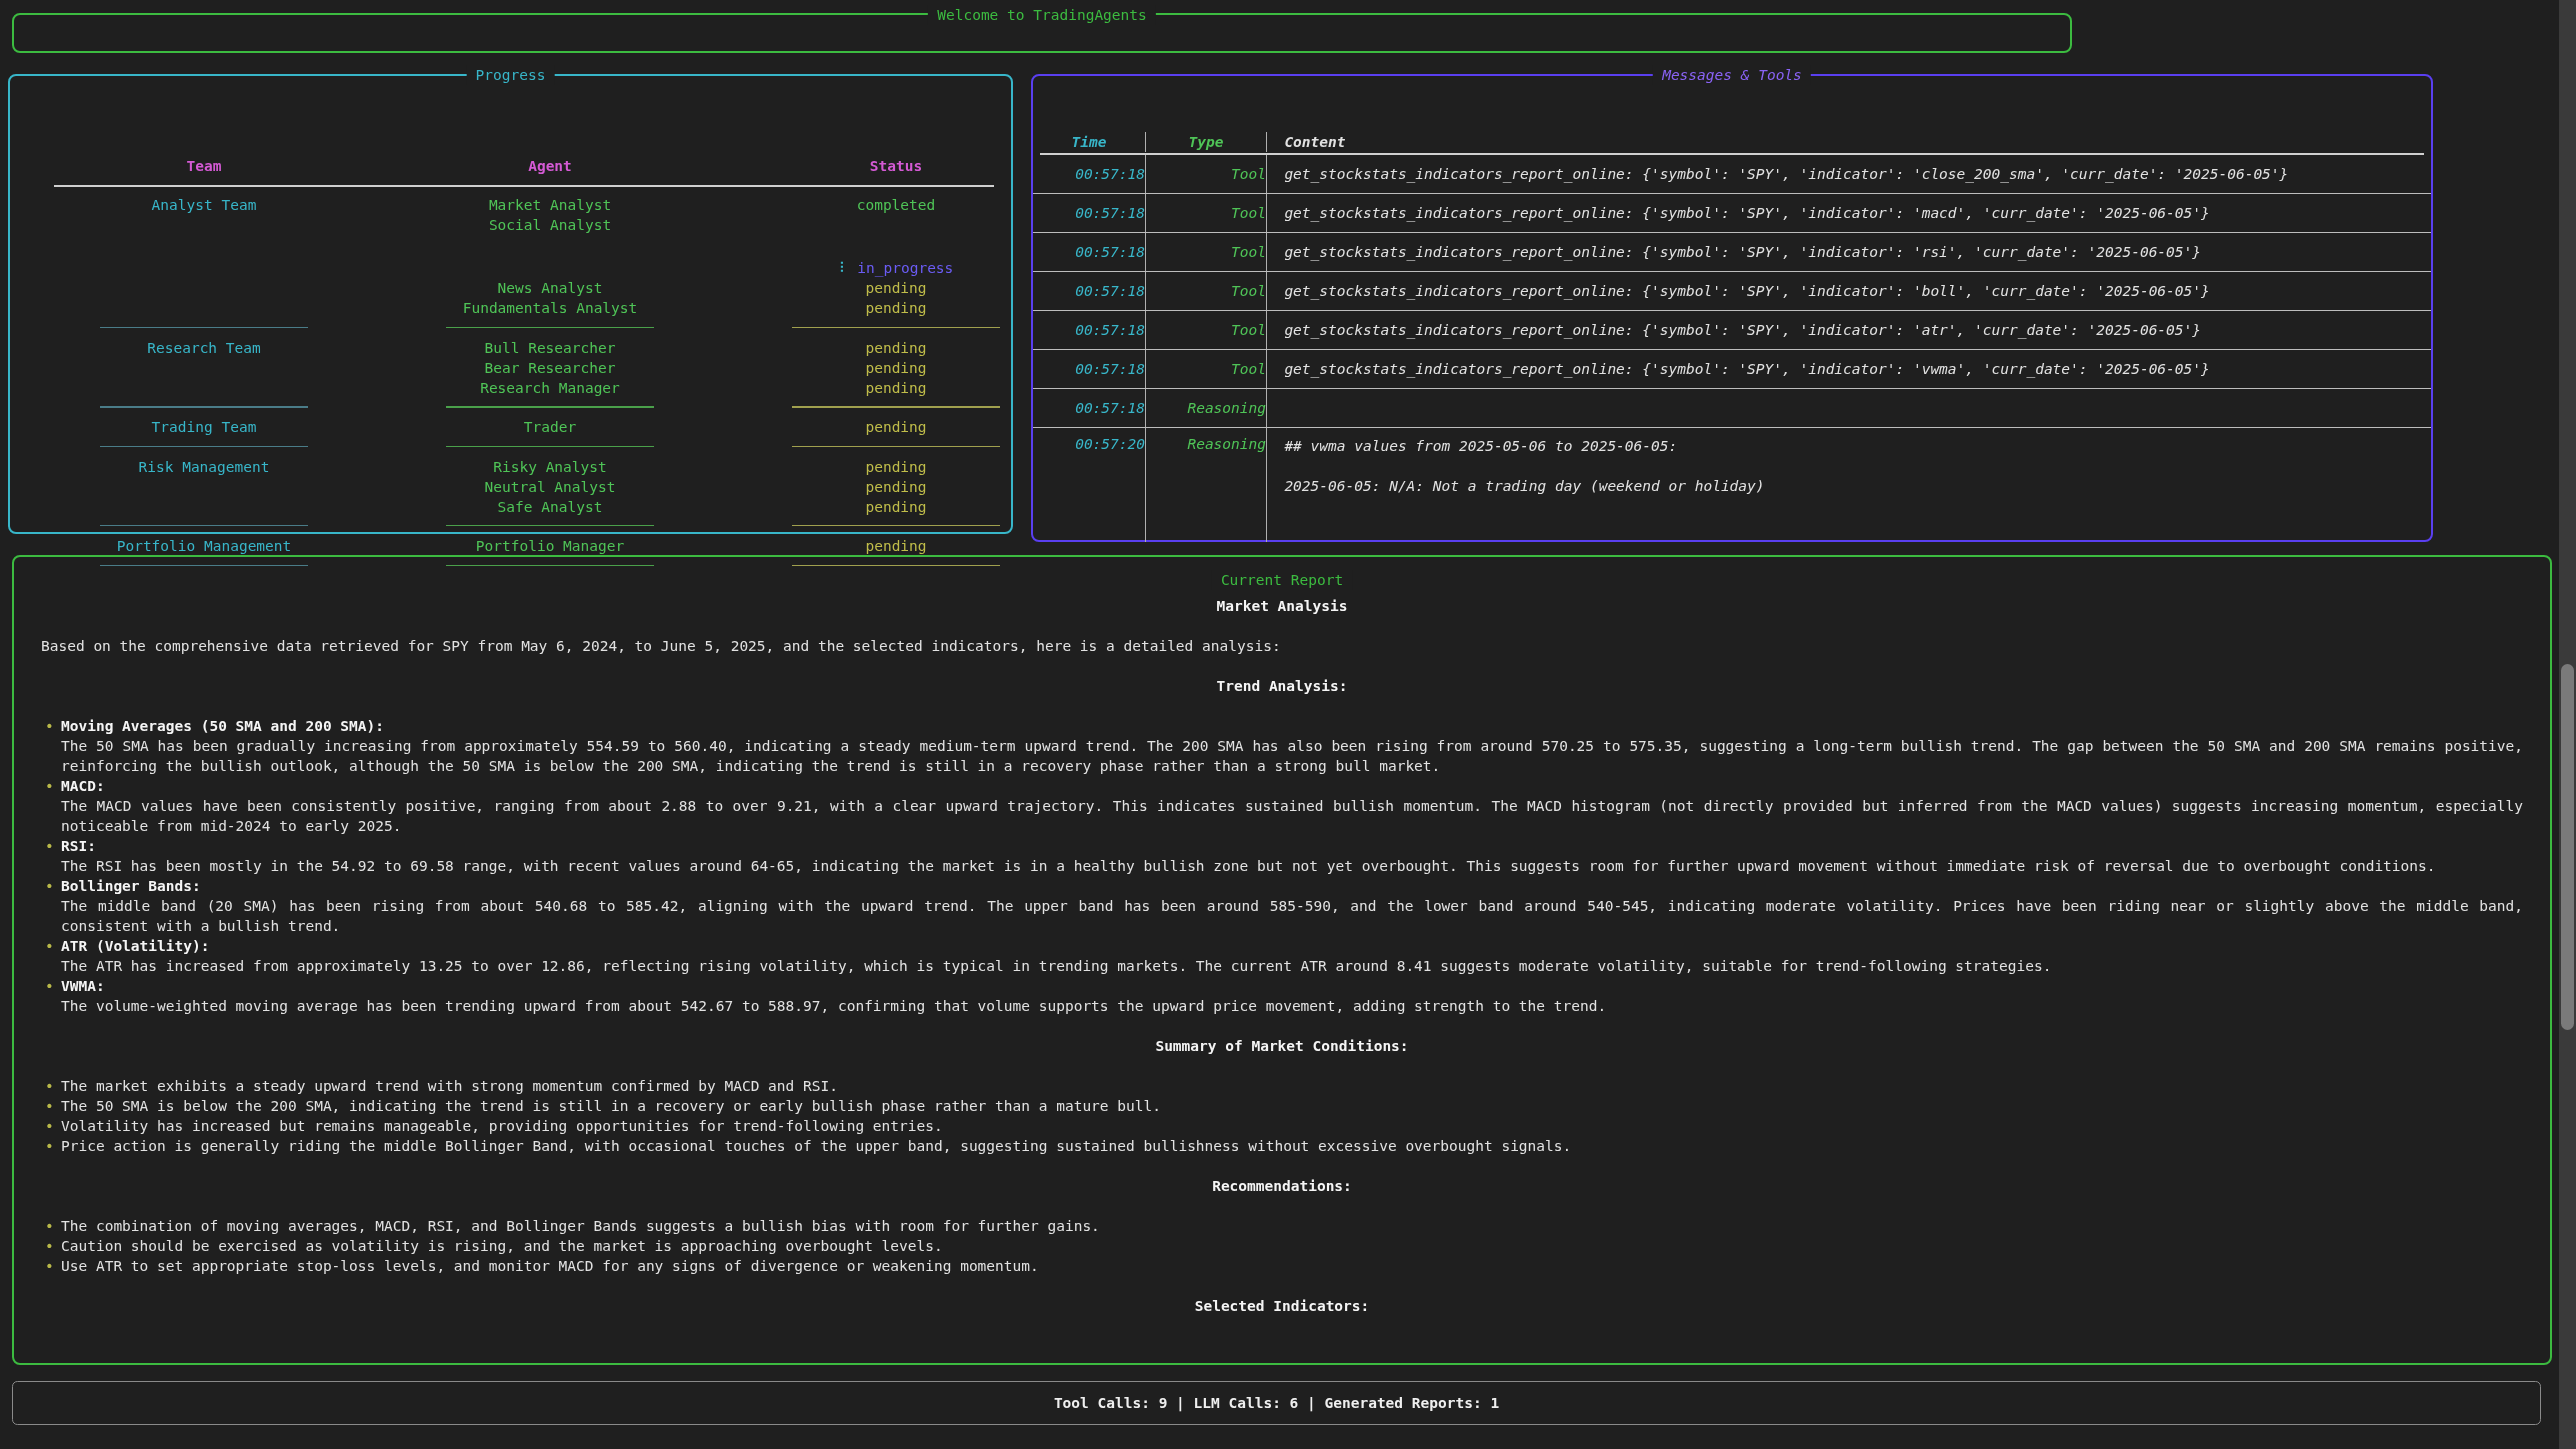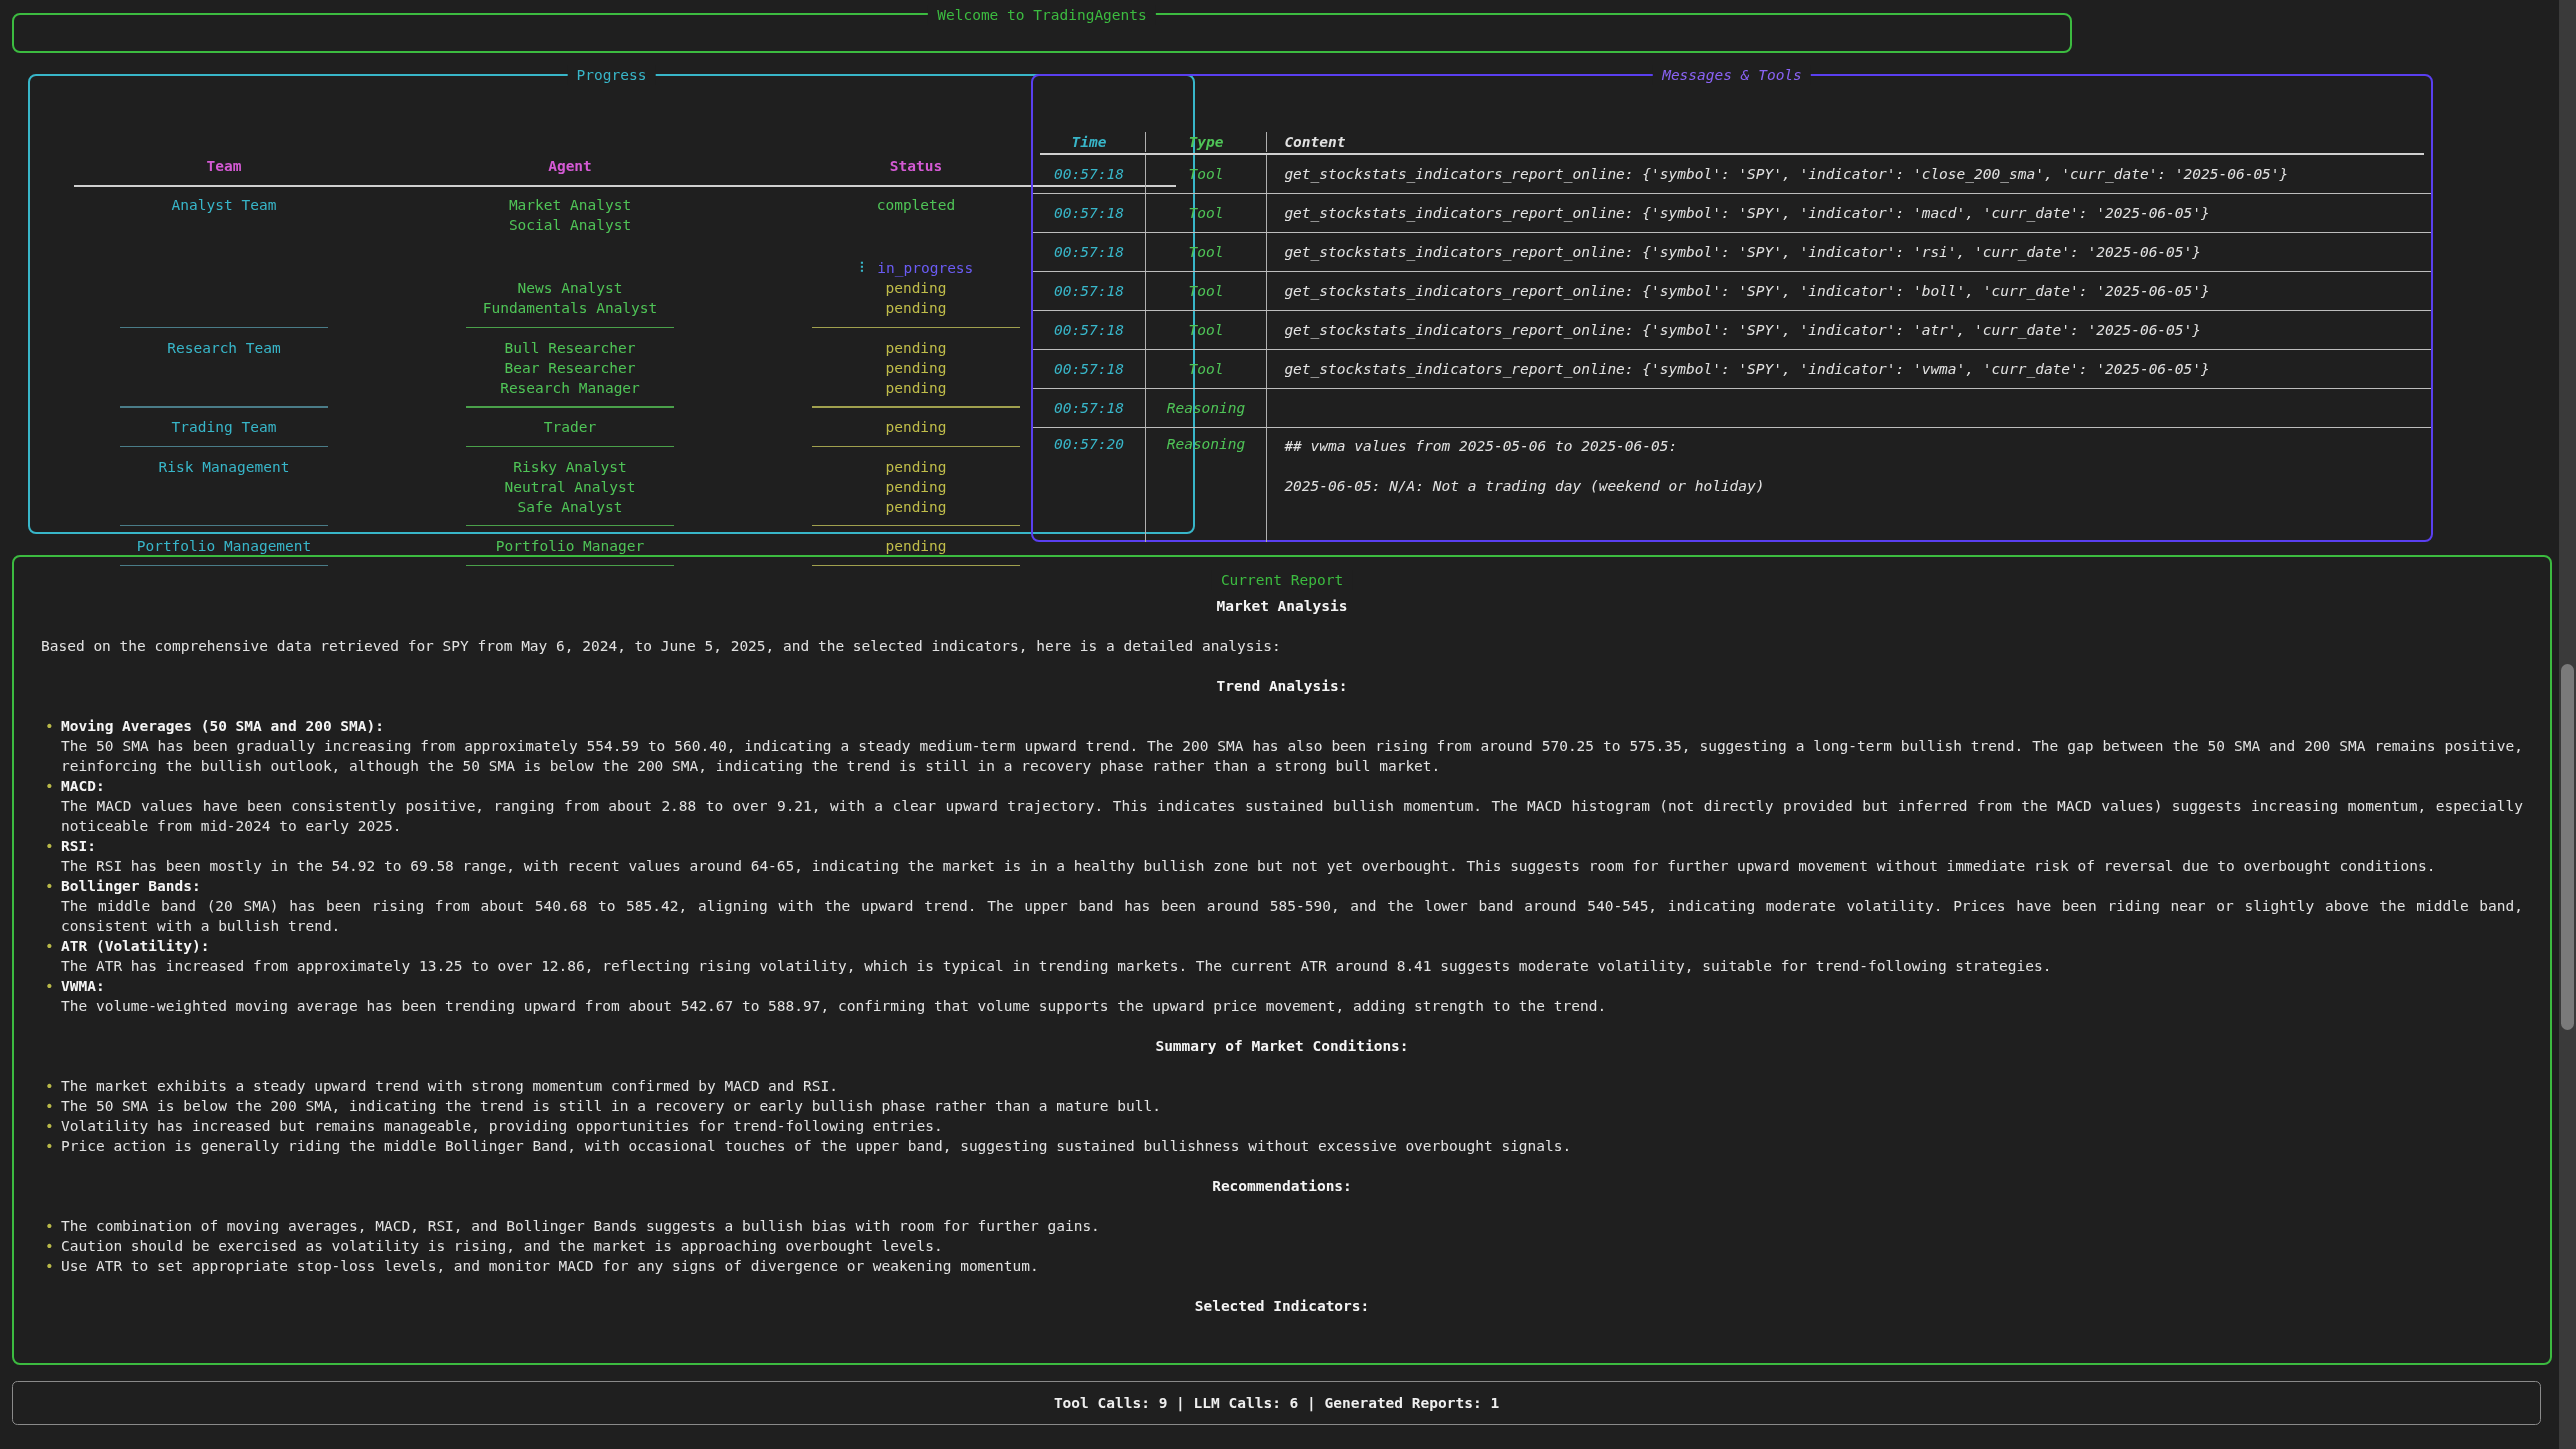--- a/index.html
+++ b/index.html
@@ -18,21 +18,21 @@
   .screen{position:relative;width:2576px;height:1449px;background:var(--background);}
   .panel{position:absolute;border:2px solid;border-radius:8px;box-sizing:border-box;}
   .ptitle{
     position:absolute;top:-10.7px;left:50%;transform:translateX(-50%);
     background:var(--background);padding:0 9.4px;line-height:20px;white-space:nowrap;
   }
   
   .banner{left:12px;top:13.4px;width:2060px;height:40px;border-color:var(--green);}
   .banner .ptitle{color:var(--green);}
   
-  .progress{left:28px;top:74px;width:1167px;height:460px;border-color:var(--cyan);}
+  .progress{left:8px;top:74px;width:1005px;height:460px;border-color:var(--cyan);}
   .progress .ptitle{color:var(--cyan);}
   .ptable{padding-top:80px;}
   .prow{display:grid;grid-template-columns:208px 208px 208px;column-gap:138px;
         margin-left:90px;line-height:20px;text-align:center;}
   .phead{color:var(--magenta);font-weight:bold;}
   .phsep{height:1.3px;background:var(--sep-bright);margin:9.4px 17.4px 8.7px 44px;}
   .pc.team{color:var(--cyan);}
   .pc.agent{color:var(--agent-green);}
   .pc.status.st-completed{color:var(--agent-green);}
   .pc.status.st-pending{color:var(--pending-yellow);}
@@ -48,21 +48,21 @@
   .messages .ptitle{color:var(--violet-title);}
   .mtable{padding-top:56px;}
   .mhead{display:grid;grid-template-columns:113px 121px 1fr;height:20px;line-height:20px;
          font-weight:bold;color:var(--magenta);}
   .mhead .mc-time,.mhead .mc-type{text-align:center;border-right:1.3px solid var(--divider);}
   .mhead .mc-content{padding-left:17.4px;}
   .mhsep{height:1.3px;background:var(--sep-bright);margin:1.3px 6.7px 0 6.7px;}
   .mrow{display:grid;grid-template-columns:113px 121px 1fr;height:38px;
         border-bottom:1.3px solid var(--row-sep);}
   .mrow:last-child{border-bottom:none;}
-  .mc{display:flex;align-items:center;justify-content:center;}
+  .mc{display:flex;align-items:center;justify-content:flex-end;}
   .mc-time{border-right:1.3px solid var(--divider);color:var(--cyan);}
   .mc-type{border-right:1.3px solid var(--divider);color:var(--agent-green);}
   .mc-content{justify-content:flex-start;padding-left:17.4px;color:var(--text);}
   .mrow-multi{height:114px;}
   .mrow-multi .mc{align-items:flex-start;padding-top:8.7px;}
   .mrow-multi .mc-content{display:block;}
   .cline{min-height:20px;line-height:20px;}
   
   .report{left:12px;top:555px;width:2540px;height:810px;border-color:var(--green);}
   .report .ptitle{color:var(--green);margin-top:24px;}

